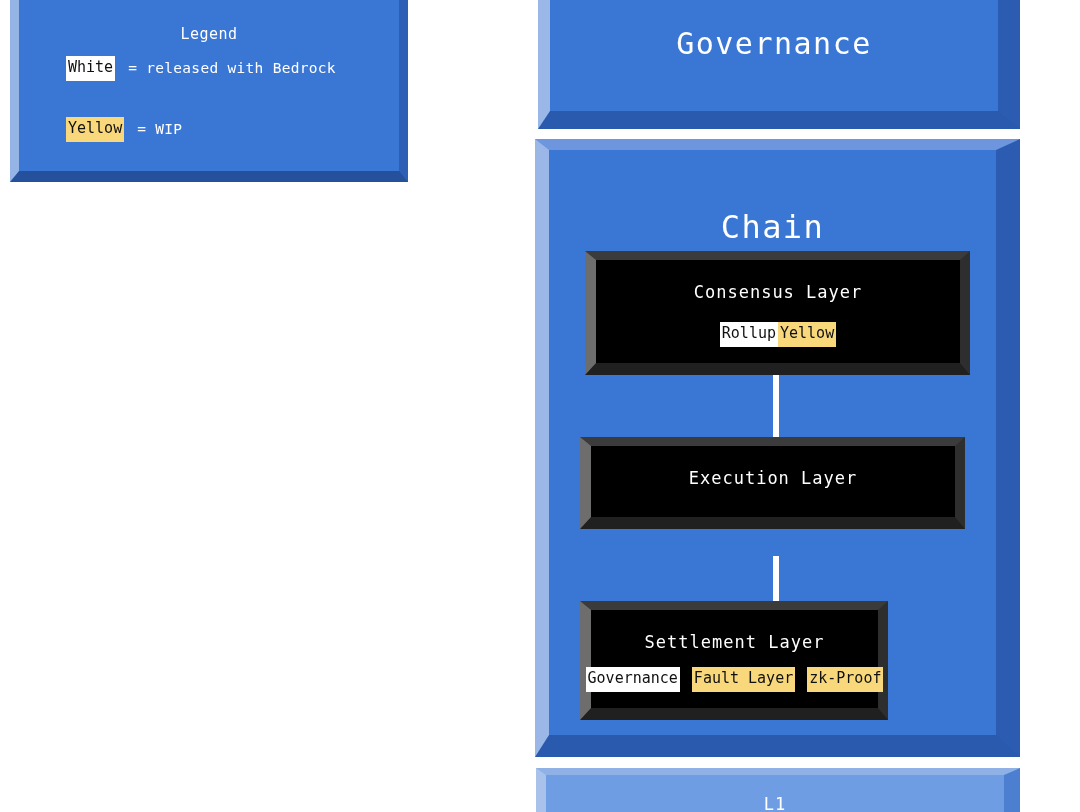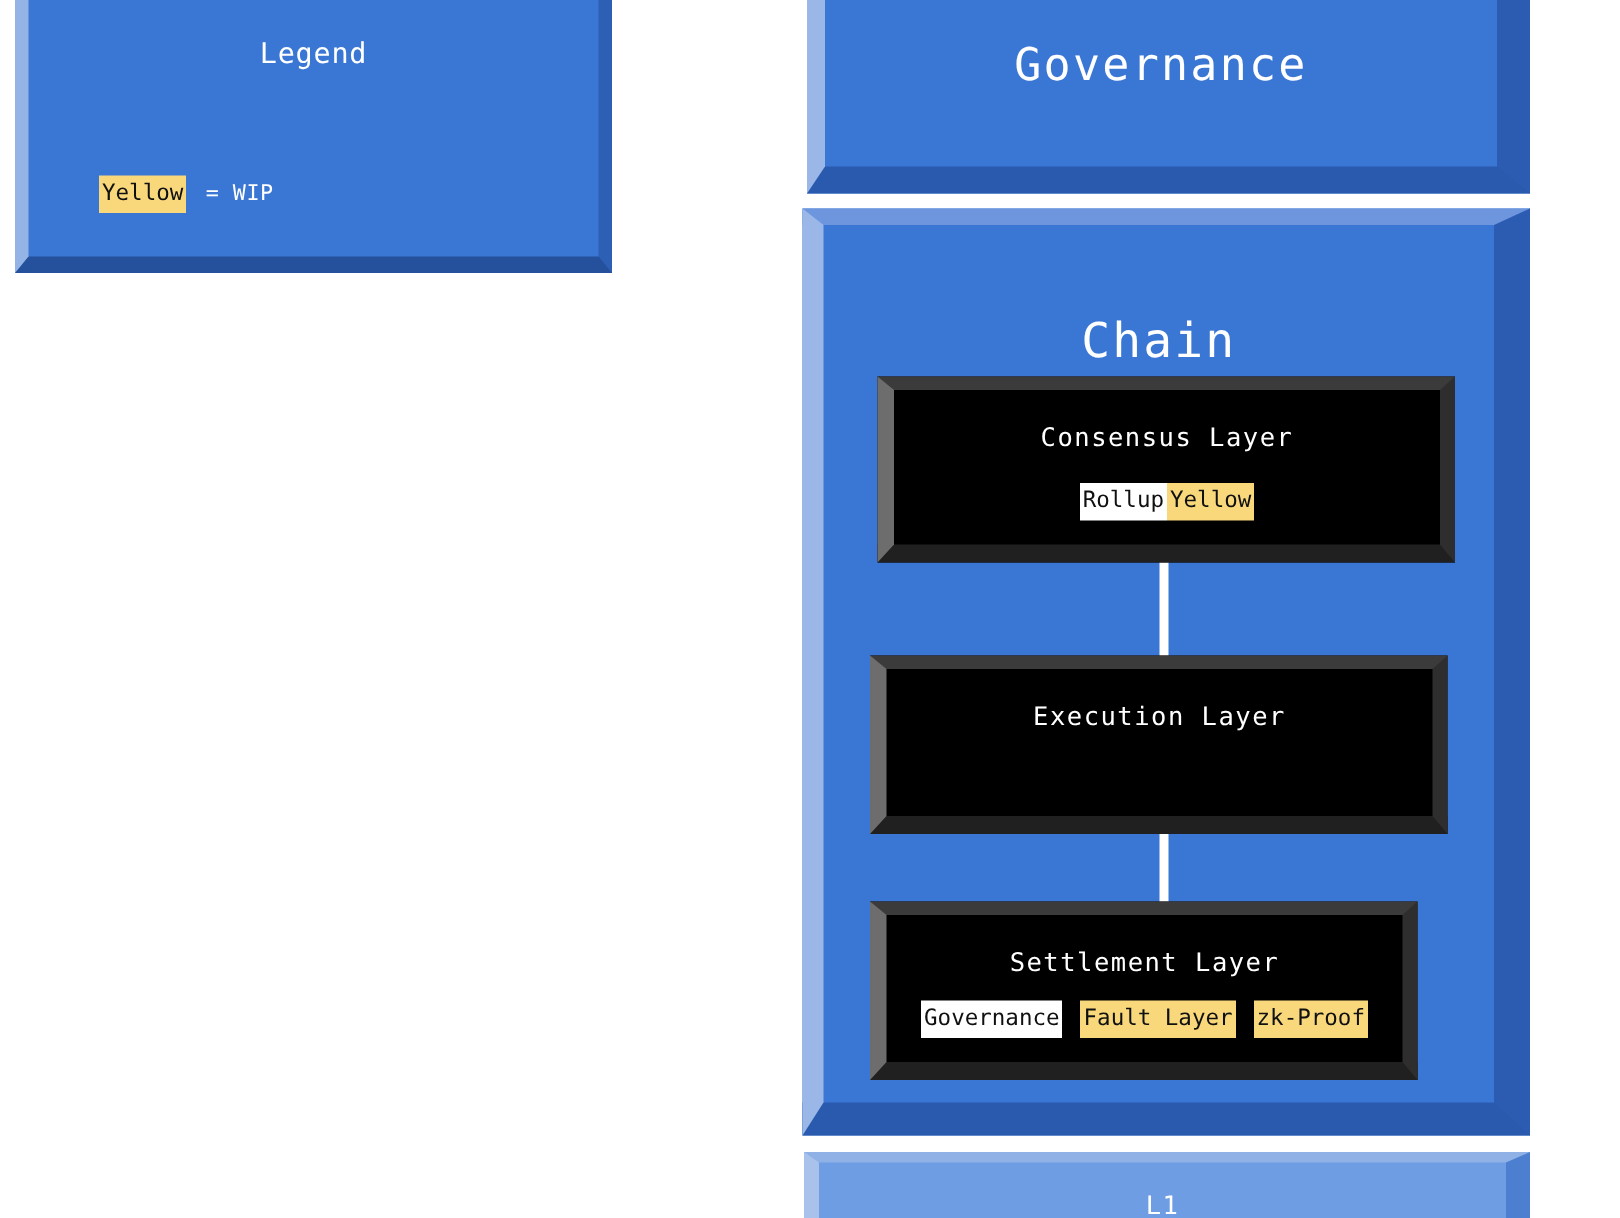--- a/index.html
+++ b/index.html
@@ -33,21 +33,21 @@
     border-color: #6b94dd #2d5fb5 #24509c #94b4e6;
     background: #3a76d4;
   }
   #legend-title {
     position: absolute;
     top: 26px;
     left: 0;
     right: 0;
     text-align: center;
     color: #ffffff;
-    font-size: 19px;
+    font-size: 15px;
     letter-spacing: 0.5px;
   }
   .legend-row {
     position: absolute;
     left: 47px;
     display: flex;
     align-items: center;
     gap: 13px;
   }
   #legend-row-0 { top: 57px; }
@@ -160,39 +160,43 @@
     left: 6px;
     right: 6px;
     display: flex;
     justify-content: center;
     align-items: center;
   }
   .layer-tags.spread-2 { }
   .layer-tags.spread-3 { gap: 12px; }
 
   #panel-consensus  { left: 585px; top: 251px; width: 385px; height: 124px; }
-  #panel-execution  { left: 580px; top: 437px; width: 385px; height: 119px; }
-  #panel-settlement { left: 580px; top: 601px; width: 365px; height: 119px; }
+  #panel-execution  { left: 580px; top: 437px; width: 385px; height: 92px; }
+  #panel-settlement { left: 580px; top: 601px; width: 308px; height: 119px; }
 
   
   .connector {
     position: absolute;
     width: 6px;
     background: #ffffff;
     left: 773px;
   }
   #connector-1 { top: 370px; height: 68px; }
   #connector-2 { top: 556px; height: 46px; }
 </style>
 </head>
 <body>
 
 <div class="bevel" id="legend-card">
   <div id="legend-title">Legend</div>
 
+  <div class="legend-row" id="legend-row-0">
+    <span class="tag white">White</span>
+    <span class="legend-desc">= released with Bedrock</span>
+  </div>
 
   <div class="legend-row" id="legend-row-1">
     <span class="tag yellow">Yellow</span>
     <span class="legend-desc">= WIP</span>
   </div>
 </div>
 
 <div class="bevel" id="governance-box">
   <div id="governance-label">Governance</div>
 </div>

